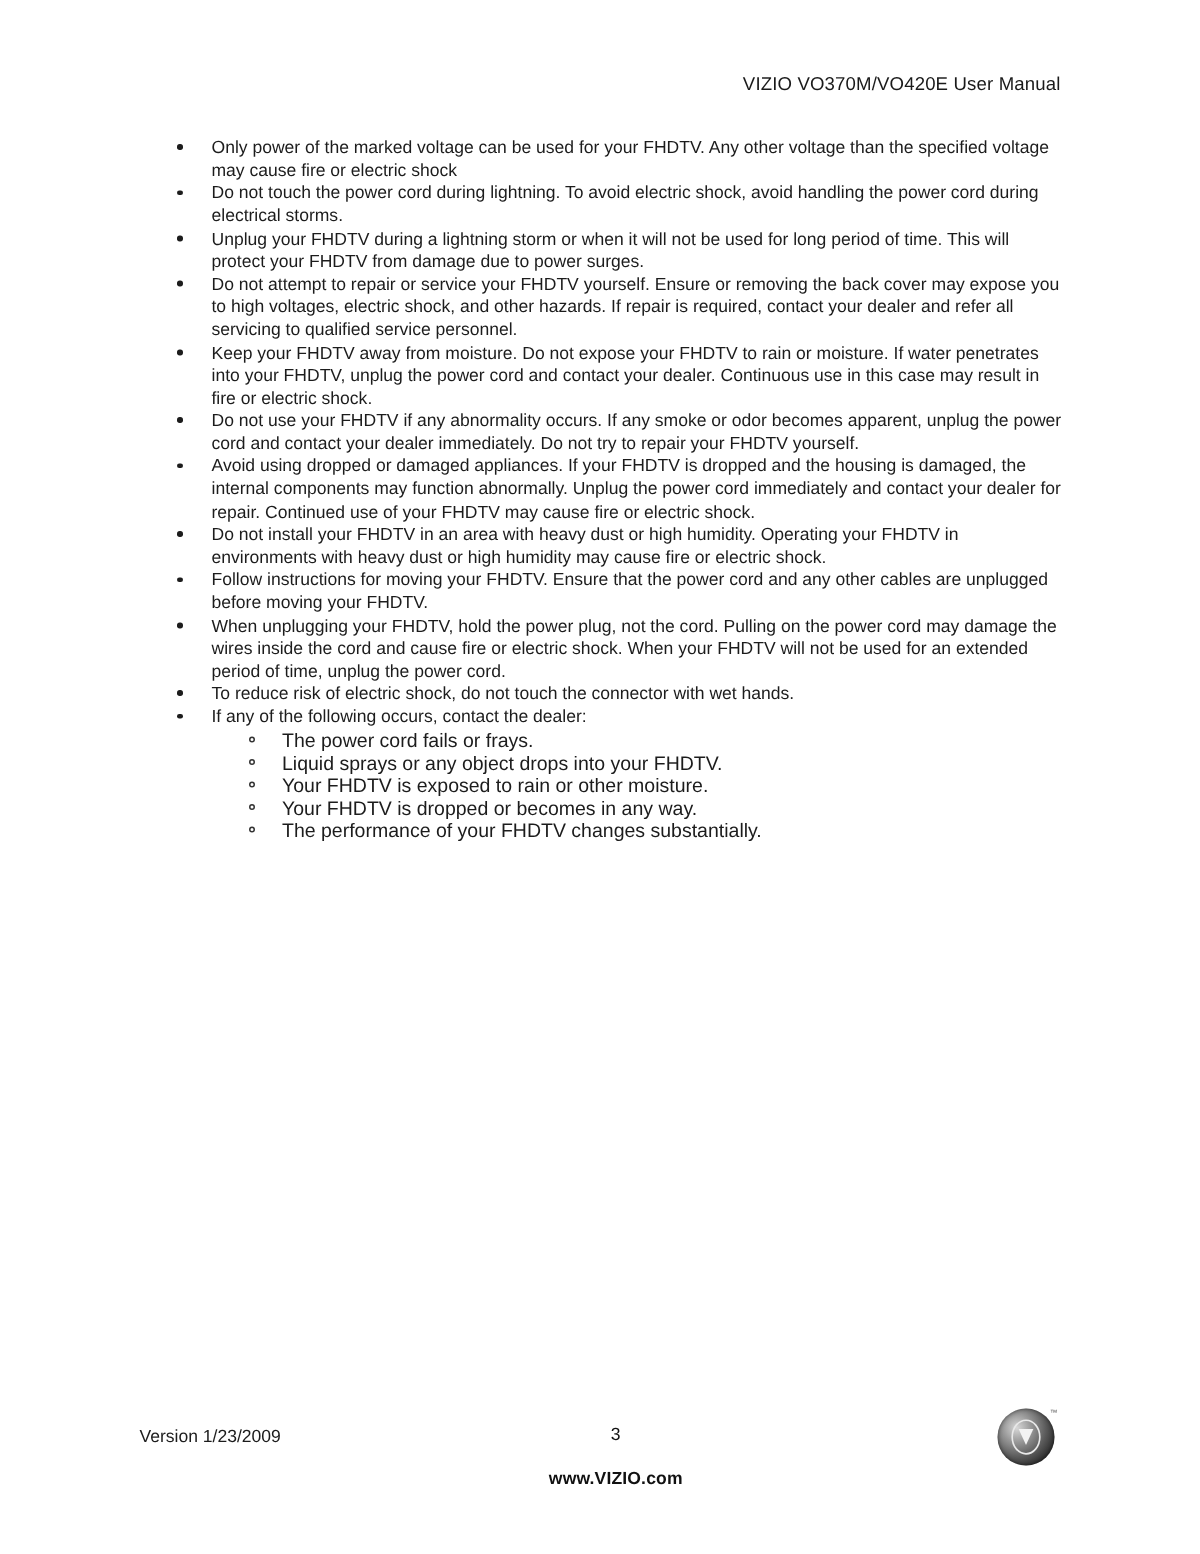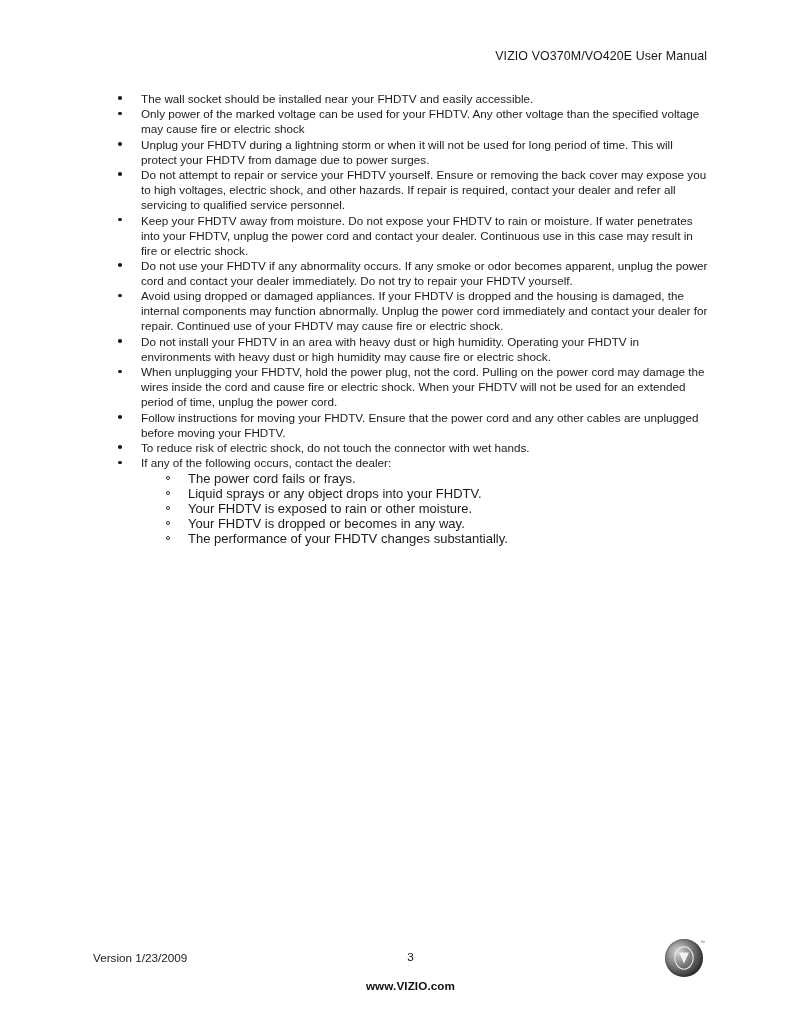--- a/index.html
+++ b/index.html
@@ -158,28 +158,28 @@
 <body>
 
 <div class="page">
 
   <div class="header">VIZIO VO370M/VO420E User Manual</div>
 
   <div class="content">
     <ul class="bullets" id="bullet-list">
         <li class="bullet">
           <span class="marker"></span>
-          <span class="txt">The wall socket should be installed near your FHDTV and easily accessible.</span>
-        </li>
-        <li class="bullet">
-          <span class="marker"></span>
           <span class="txt">Only power of the marked voltage can be used for your FHDTV. Any other voltage than the specified voltage may cause fire or electric shock</span>
         </li>
         <li class="bullet">
           <span class="marker"></span>
+          <span class="txt">Do not touch the power cord during lightning. To avoid electric shock, avoid handling the power cord during electrical storms.</span>
+        </li>
+        <li class="bullet">
+          <span class="marker"></span>
           <span class="txt">Unplug your FHDTV during a lightning storm or when it will not be used for long period of time. This will protect your FHDTV from damage due to power surges.</span>
         </li>
         <li class="bullet">
           <span class="marker"></span>
           <span class="txt">Do not attempt to repair or service your FHDTV yourself. Ensure or removing the back cover may expose you to high voltages, electric shock, and other hazards. If repair is required, contact your dealer and refer all servicing to qualified service personnel.</span>
         </li>
         <li class="bullet">
           <span class="marker"></span>
           <span class="txt">Keep your FHDTV away from moisture. Do not expose your FHDTV to rain or moisture. If water penetrates into your FHDTV, unplug the power cord and contact your dealer. Continuous use in this case may result in fire or electric shock.</span>
         </li>
@@ -190,25 +190,25 @@
         <li class="bullet">
           <span class="marker"></span>
           <span class="txt">Avoid using dropped or damaged appliances. If your FHDTV is dropped and the housing is damaged, the internal components may function abnormally. Unplug the power cord immediately and contact your dealer for repair.  Continued use of your FHDTV may cause fire or electric shock.</span>
         </li>
         <li class="bullet">
           <span class="marker"></span>
           <span class="txt">Do not install your FHDTV in an area with heavy dust or high humidity. Operating your FHDTV in environments with heavy dust or high humidity may cause fire or electric shock.</span>
         </li>
         <li class="bullet">
           <span class="marker"></span>
+          <span class="txt">Follow instructions for moving your FHDTV. Ensure that the power cord and any other cables are unplugged before moving your FHDTV.</span>
+        </li>
+        <li class="bullet">
+          <span class="marker"></span>
           <span class="txt">When unplugging your FHDTV, hold the power plug, not the cord. Pulling on the power cord may damage the wires inside the cord and cause fire or electric shock. When your FHDTV will not be used for an extended period of time, unplug the power cord.</span>
-        </li>
-        <li class="bullet">
-          <span class="marker"></span>
-          <span class="txt">Follow instructions for moving your FHDTV. Ensure that the power cord and any other cables are unplugged before moving your FHDTV.</span>
         </li>
         <li class="bullet">
           <span class="marker"></span>
           <span class="txt">To reduce risk of electric shock, do not touch the connector with wet hands.</span>
         </li>
         <li class="bullet">
           <span class="marker"></span>
           <span class="txt">If any of the following occurs, contact the dealer:</span>
         </li>
         <li style="list-style: none;">

